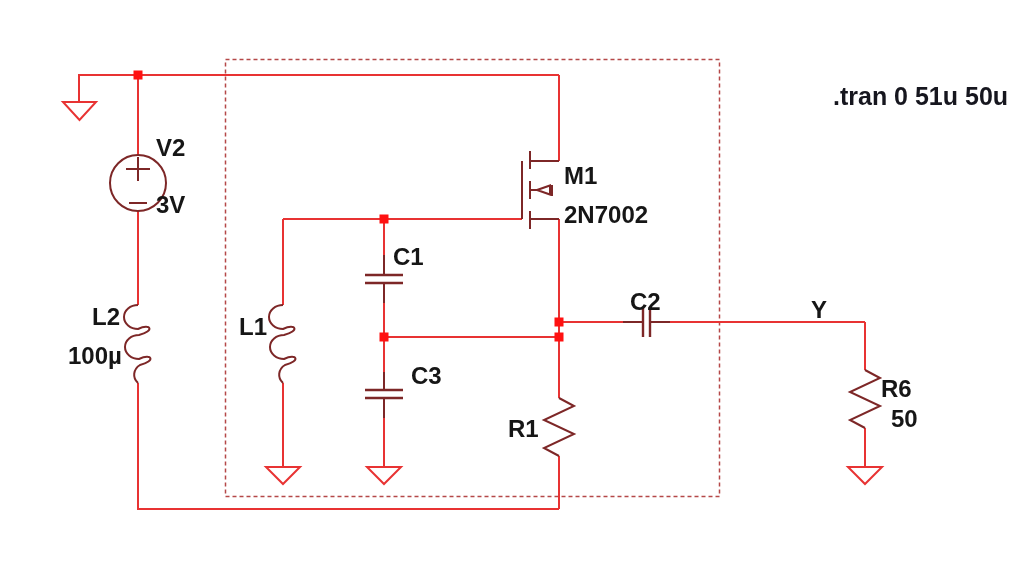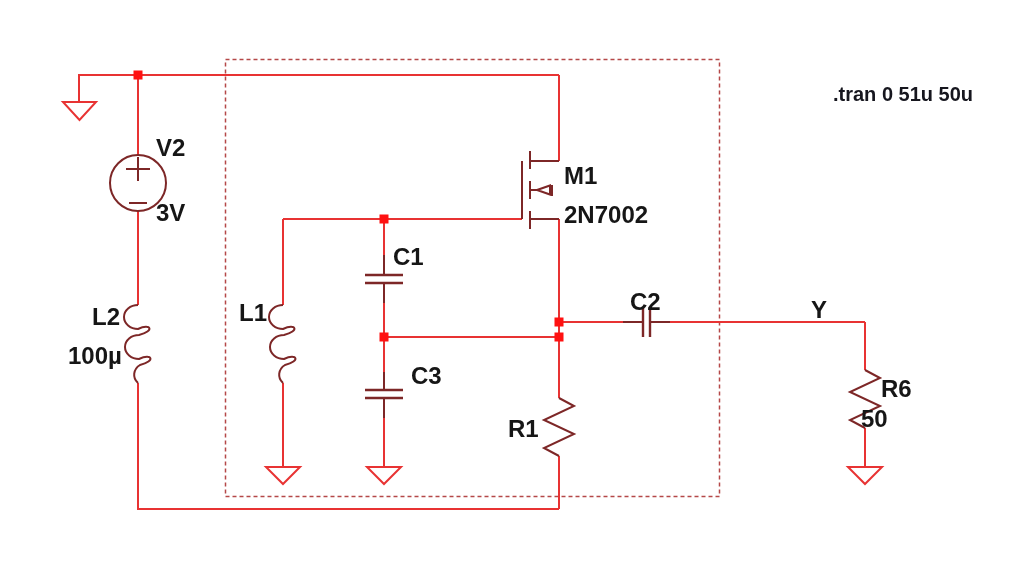--- a/index.html
+++ b/index.html
@@ -11,21 +11,21 @@
   .wire{stroke:var(--wire-color,#e83333);stroke-width:2;fill:none;}
   .sym{stroke:var(--component-color,#7d2727);stroke-width:2;fill:none;}
   .sym-plate{stroke:var(--component-color,#7d2727);stroke-width:2.4;fill:none;}
   .sym-bg{fill:#ffffff;}
   .junction{fill:var(--junction-color,#ff1111);stroke:none;}
   .bbox{stroke:var(--box-color,#b54848);stroke-width:1.5;fill:none;stroke-dasharray:4 3;}
   .lbl{
     position:absolute;color:var(--label-color,#161616);
     font-size:24px;font-weight:bold;line-height:1.1;white-space:nowrap;
   }
-  .directive{color:var(--directive-color,#16161e);font-size:20px;text-align:right;}
+  .directive{color:var(--directive-color,#16161e);font-size:25px;text-align:right;}
 </style>
 </head>
 <body>
 
 <div class="canvas">
 
   <svg width="1024" height="571" viewBox="0 0 1024 571">
 
     <rect class="bbox" x="225.5" y="59.5" width="494" height="437"></rect>
 
@@ -91,35 +91,35 @@
     </g>
 
     <rect class="junction" x="133.5" y="70.5" width="9" height="9"></rect>
     <rect class="junction" x="379.5" y="214.5" width="9" height="9"></rect>
     <rect class="junction" x="379.5" y="332.5" width="9" height="9"></rect>
     <rect class="junction" x="554.5" y="317.5" width="9" height="9"></rect>
     <rect class="junction" x="554.5" y="332.5" width="9" height="9"></rect>
   </svg>
 
   <div class="lbl" style="left:156px;top:135px">V2</div>
-  <div class="lbl" style="left:156px;top:200px">3V</div>
+  <div class="lbl" style="left:156px;top:192px">3V</div>
 
   <div class="lbl" style="left:92px;top:304px">L2</div>
   <div class="lbl" style="left:68px;top:343px">100µ</div>
 
-  <div class="lbl" style="left:239px;top:300px">L1</div>
+  <div class="lbl" style="left:239px;top:314px">L1</div>
 
   <div class="lbl" style="left:393px;top:244px">C1</div>
   <div class="lbl" style="left:411px;top:363px">C3</div>
   <div class="lbl" style="left:630px;top:289px">C2</div>
 
   <div class="lbl" style="left:564px;top:163px">M1</div>
   <div class="lbl" style="left:564px;top:202px">2N7002</div>
 
   <div class="lbl" style="left:508px;top:416px">R1</div>
 
   <div class="lbl" style="left:881px;top:376px">R6</div>
-  <div class="lbl" style="left:861px;top:406px">50</div>
+  <div class="lbl" style="left:891px;top:406px">50</div>
 
   <div class="lbl" style="left:811px;top:297px">Y</div>
 
   <div class="lbl directive" style="left:833px;top:83px">.tran 0 51u 50u</div>
 </div>
 
 </body></html>

